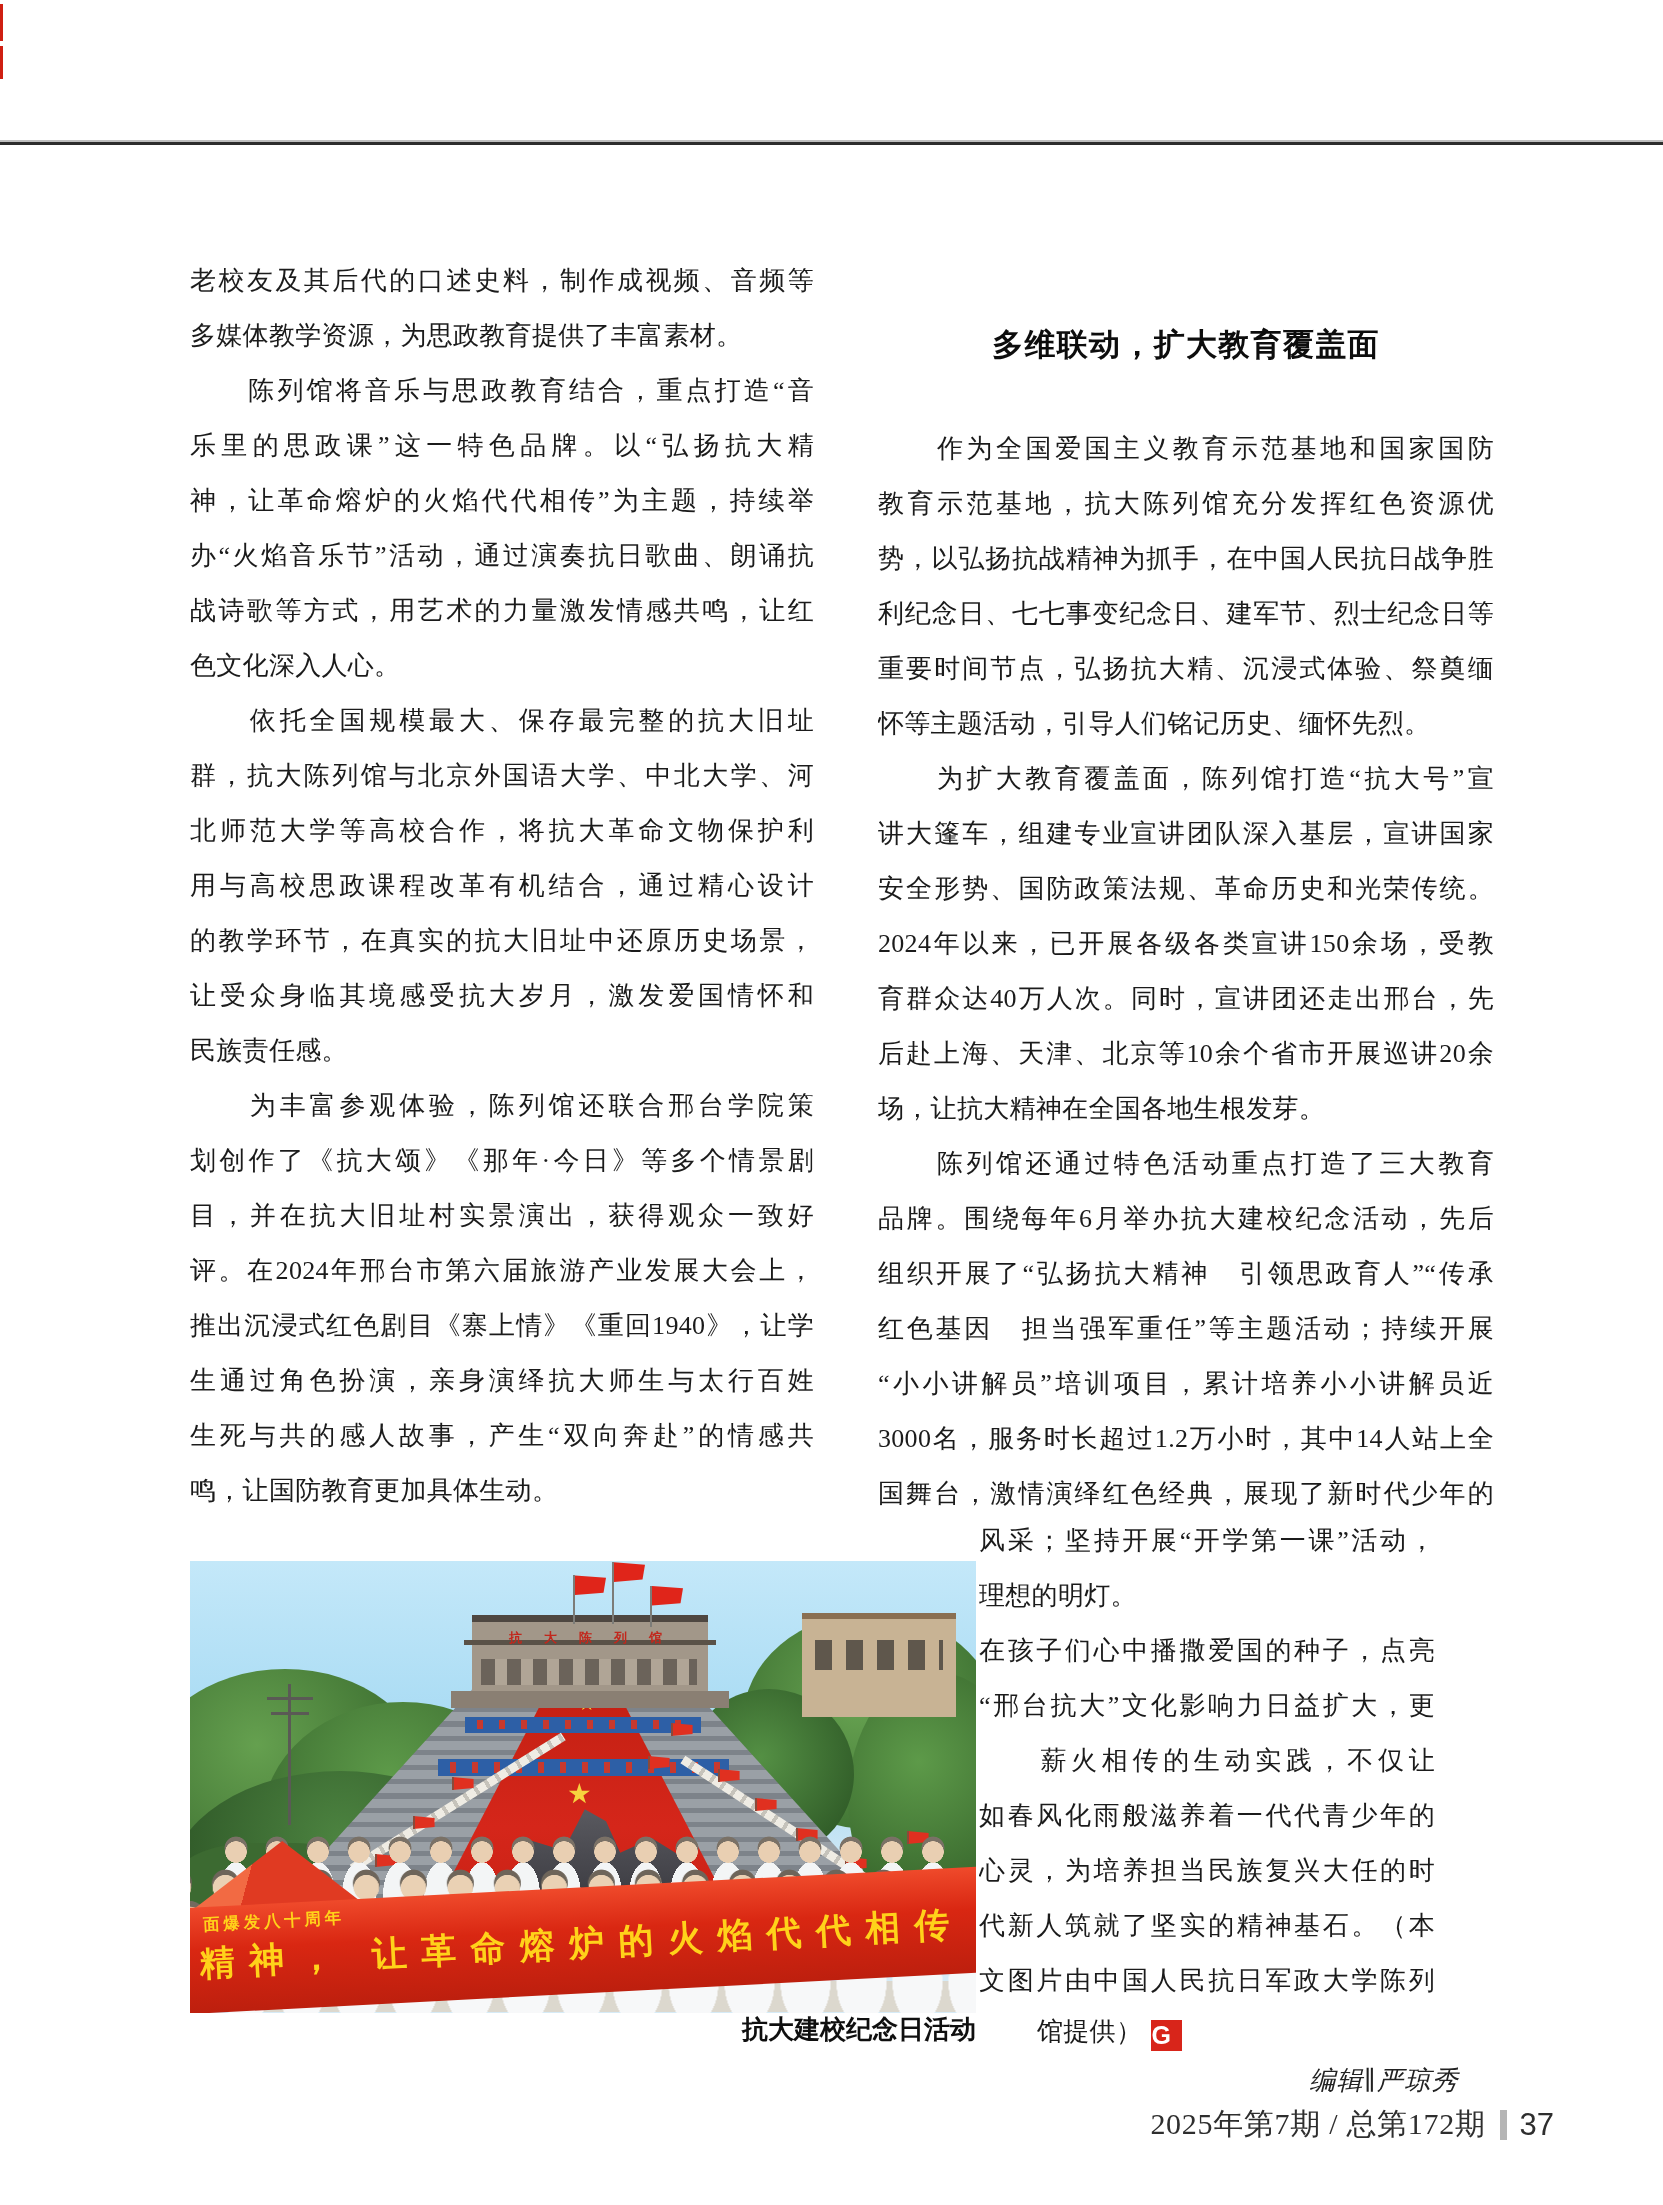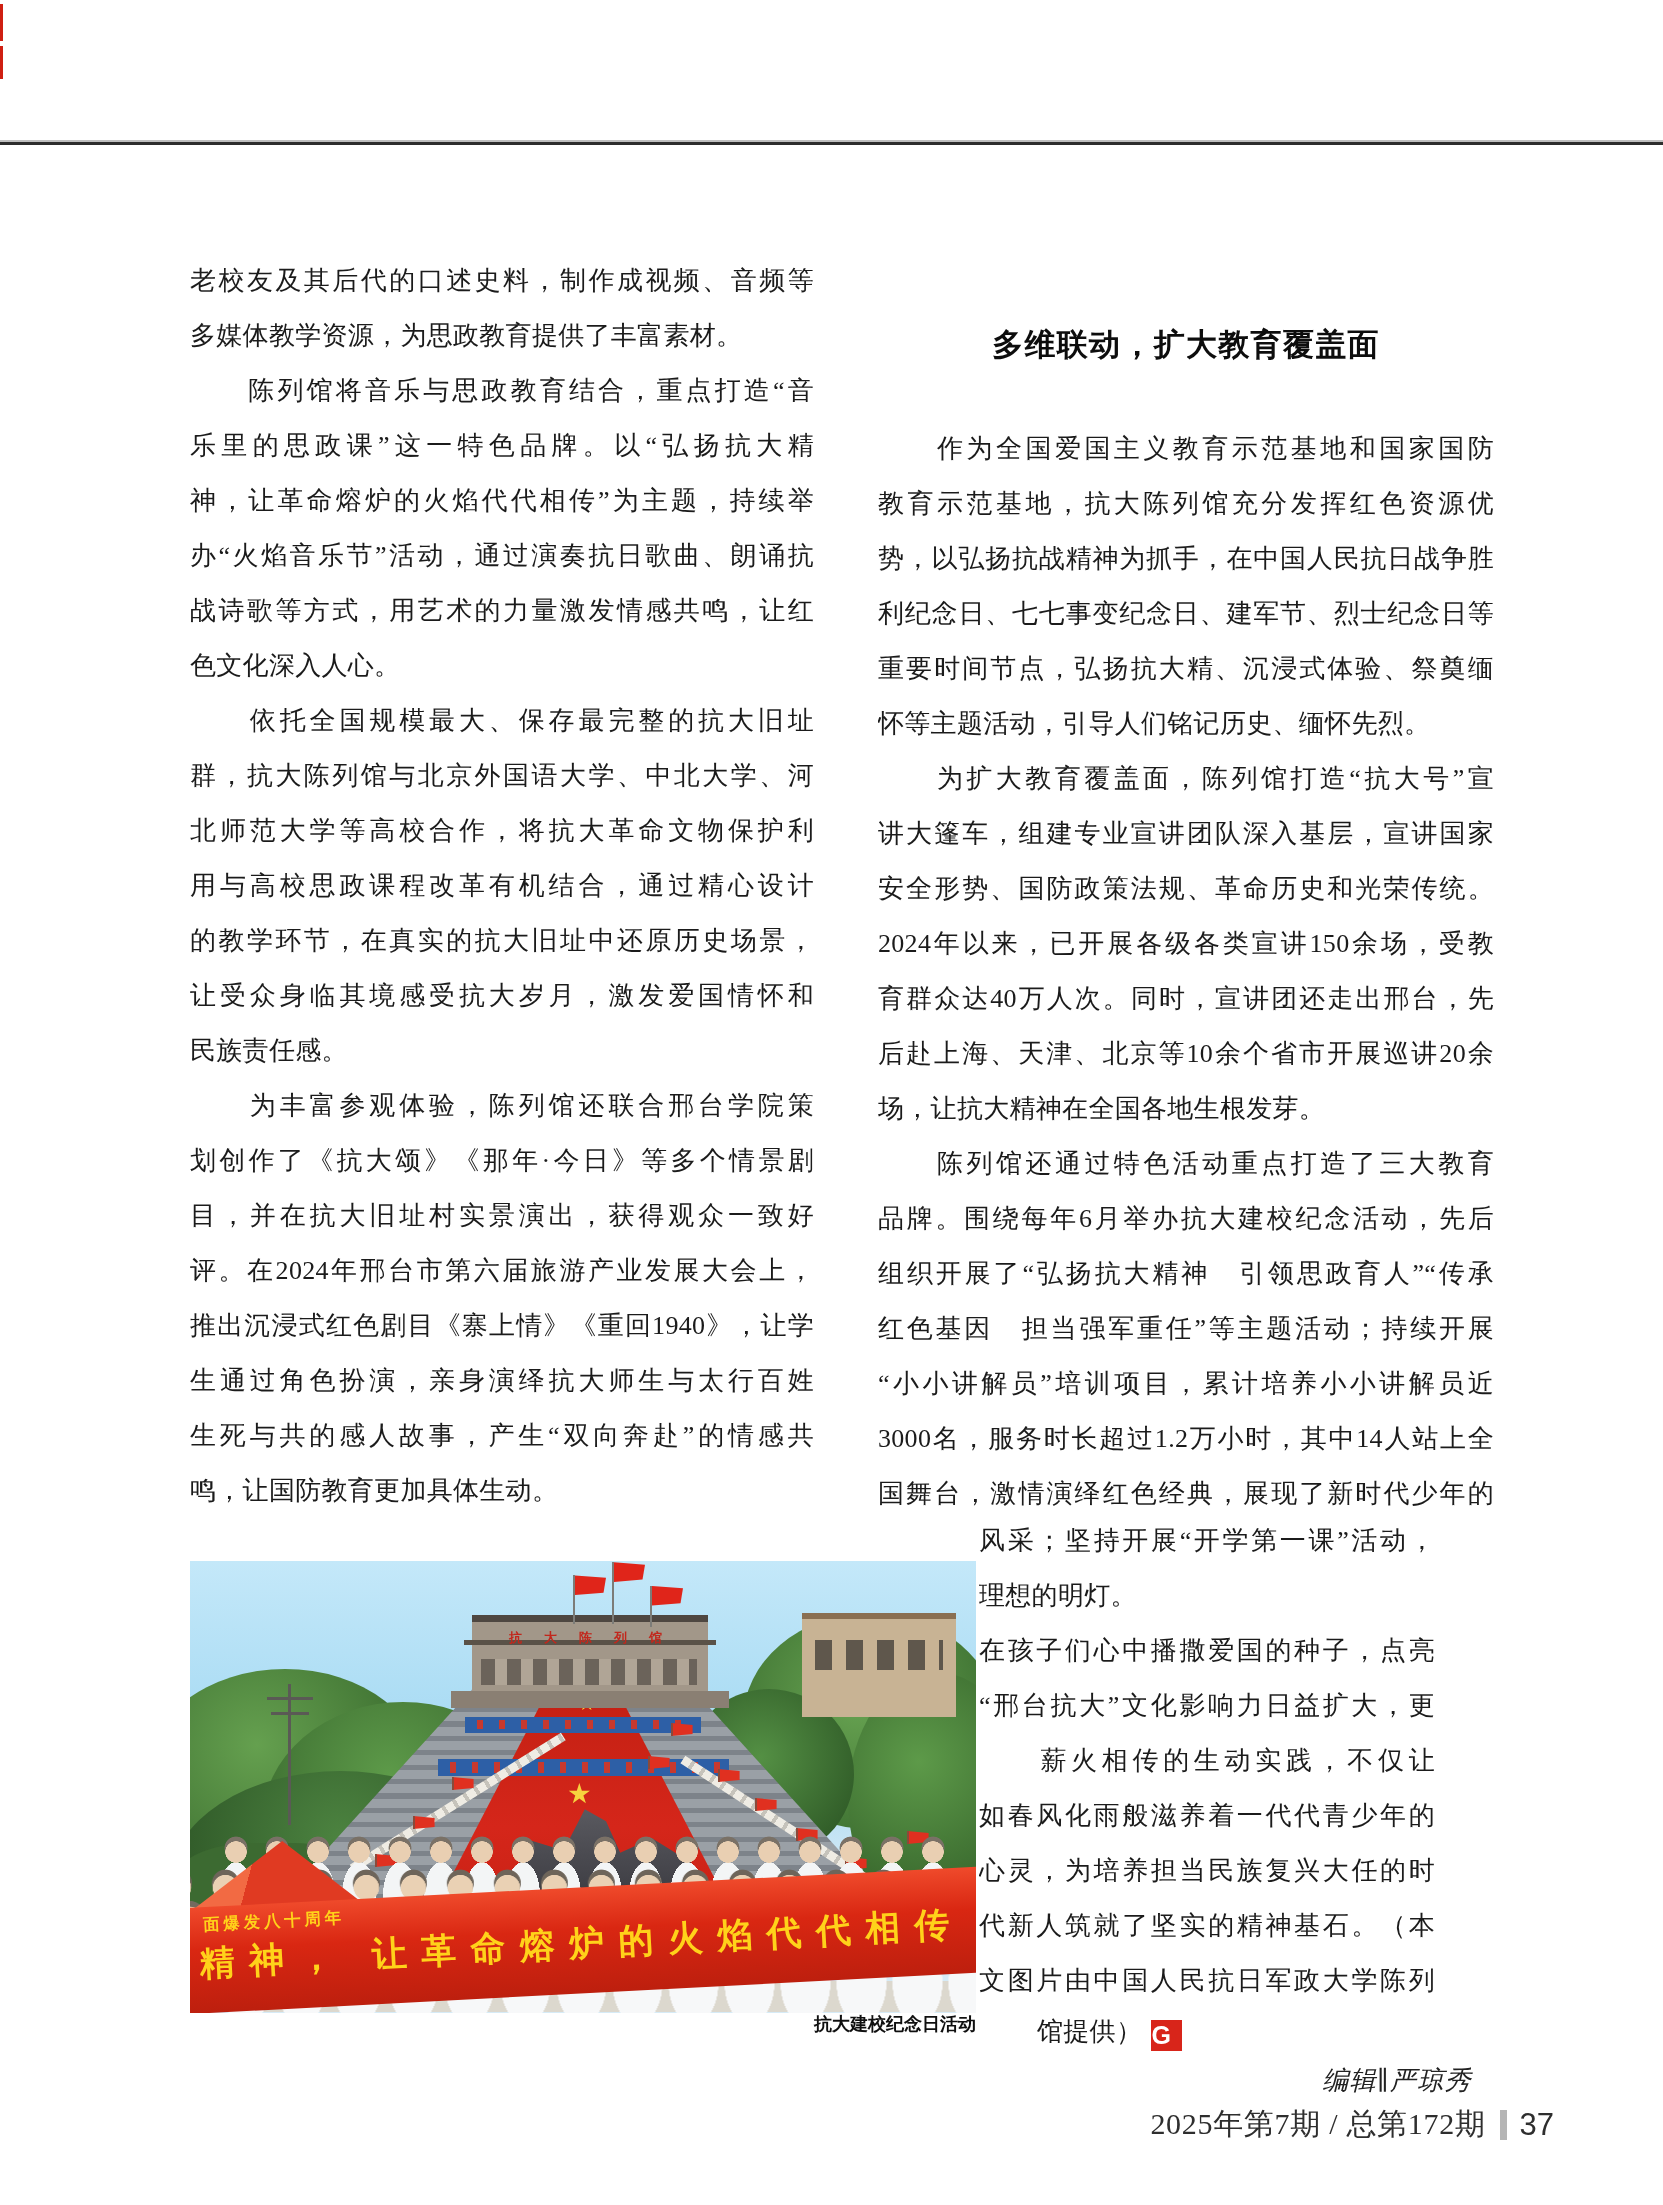--- a/index.html
+++ b/index.html
@@ -119,24 +119,24 @@
       radial-gradient(ellipse 25px 41px at 28px 83px,#f7f8f9 0 99%,transparent 100%);}
 
   #banner{position:absolute;left:-13px;top:326px;width:825px;height:106px;transform:rotate(-3deg);
           background:linear-gradient(180deg,#ef4a2b,#d92712 40%,#bd1f0e);}
   #banner-small{position:absolute;left:27.5px;top:6.5px;color:#ffd21a;
           font-family:"Liberation Sans","DejaVu Sans",sans-serif;font-weight:bold;font-size:16.4px;letter-spacing:3.9px;}
   #banner-main{position:absolute;left:22px;top:33px;width:786px;overflow:hidden;white-space:nowrap;color:#ffd21a;
           font-family:"Liberation Sans","DejaVu Sans",sans-serif;font-weight:bold;font-size:35px;letter-spacing:14.4px;}
 
   #caption{position:absolute;left:452px;top:2012px;width:524px;text-align:right;
-          font-family:"Liberation Sans","DejaVu Sans",sans-serif;font-weight:bold;font-size:18px;color:#0f0f0f;}
-
-  
-  #editor{position:absolute;right:192px;top:2063px;font-style:italic;font-size:26px;color:#222222;letter-spacing:1.3px;}
+          font-family:"Liberation Sans","DejaVu Sans",sans-serif;font-weight:bold;font-size:26px;color:#0f0f0f;}
+
+  
+  #editor{position:absolute;right:205px;top:2063px;font-style:italic;font-size:26px;color:#222222;letter-spacing:1.3px;}
   #issue-row{position:absolute;right:110px;top:2104px;display:flex;align-items:center;}
   #issue-text{font-size:30px;color:#2e2e2e;letter-spacing:0.7px;}
   #issue-bar{width:6.5px;height:30px;background:#b5b5b5;margin:0 13px 0 14.4px;}
   #page-number{font-family:"Liberation Sans","DejaVu Sans",sans-serif;font-size:31px;color:#2e2e2e;}
 </style>
 </head>
 <body>
 
 <div class="page">
 

